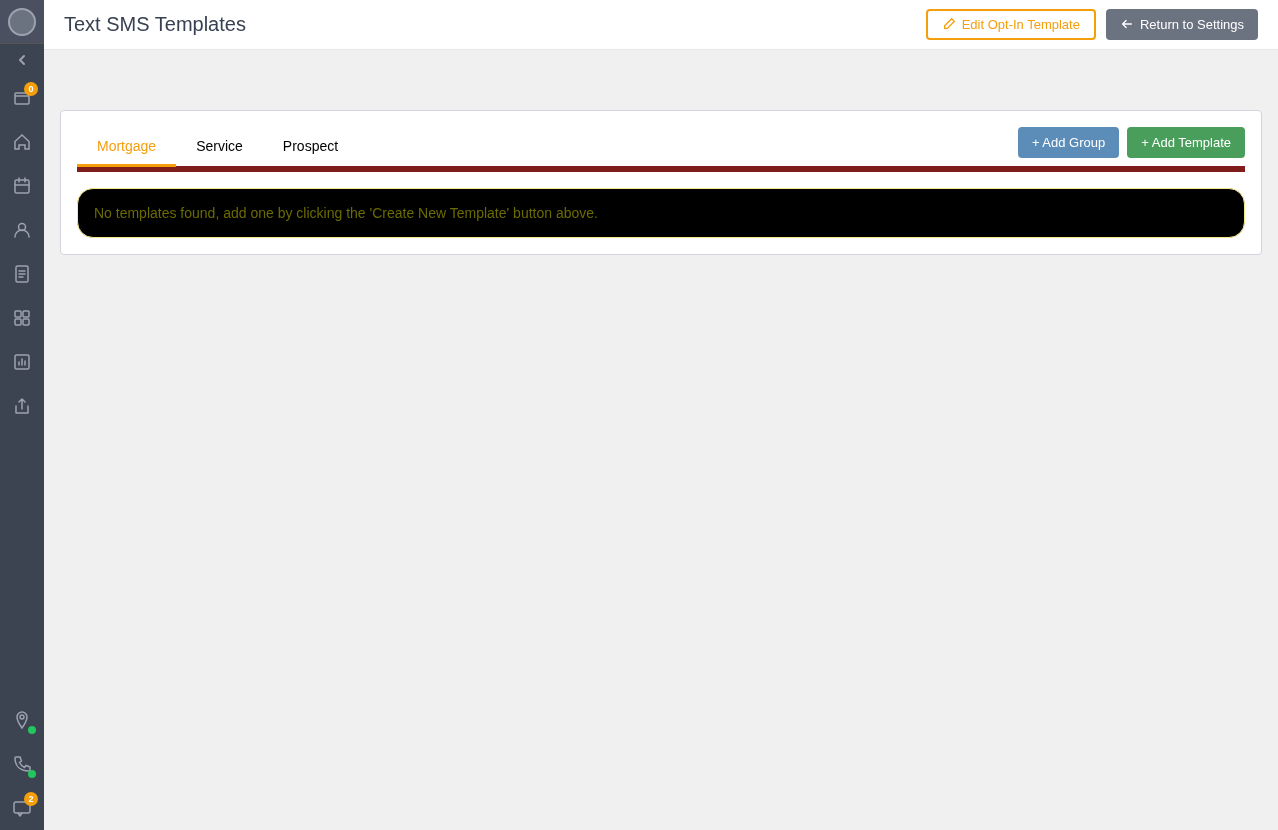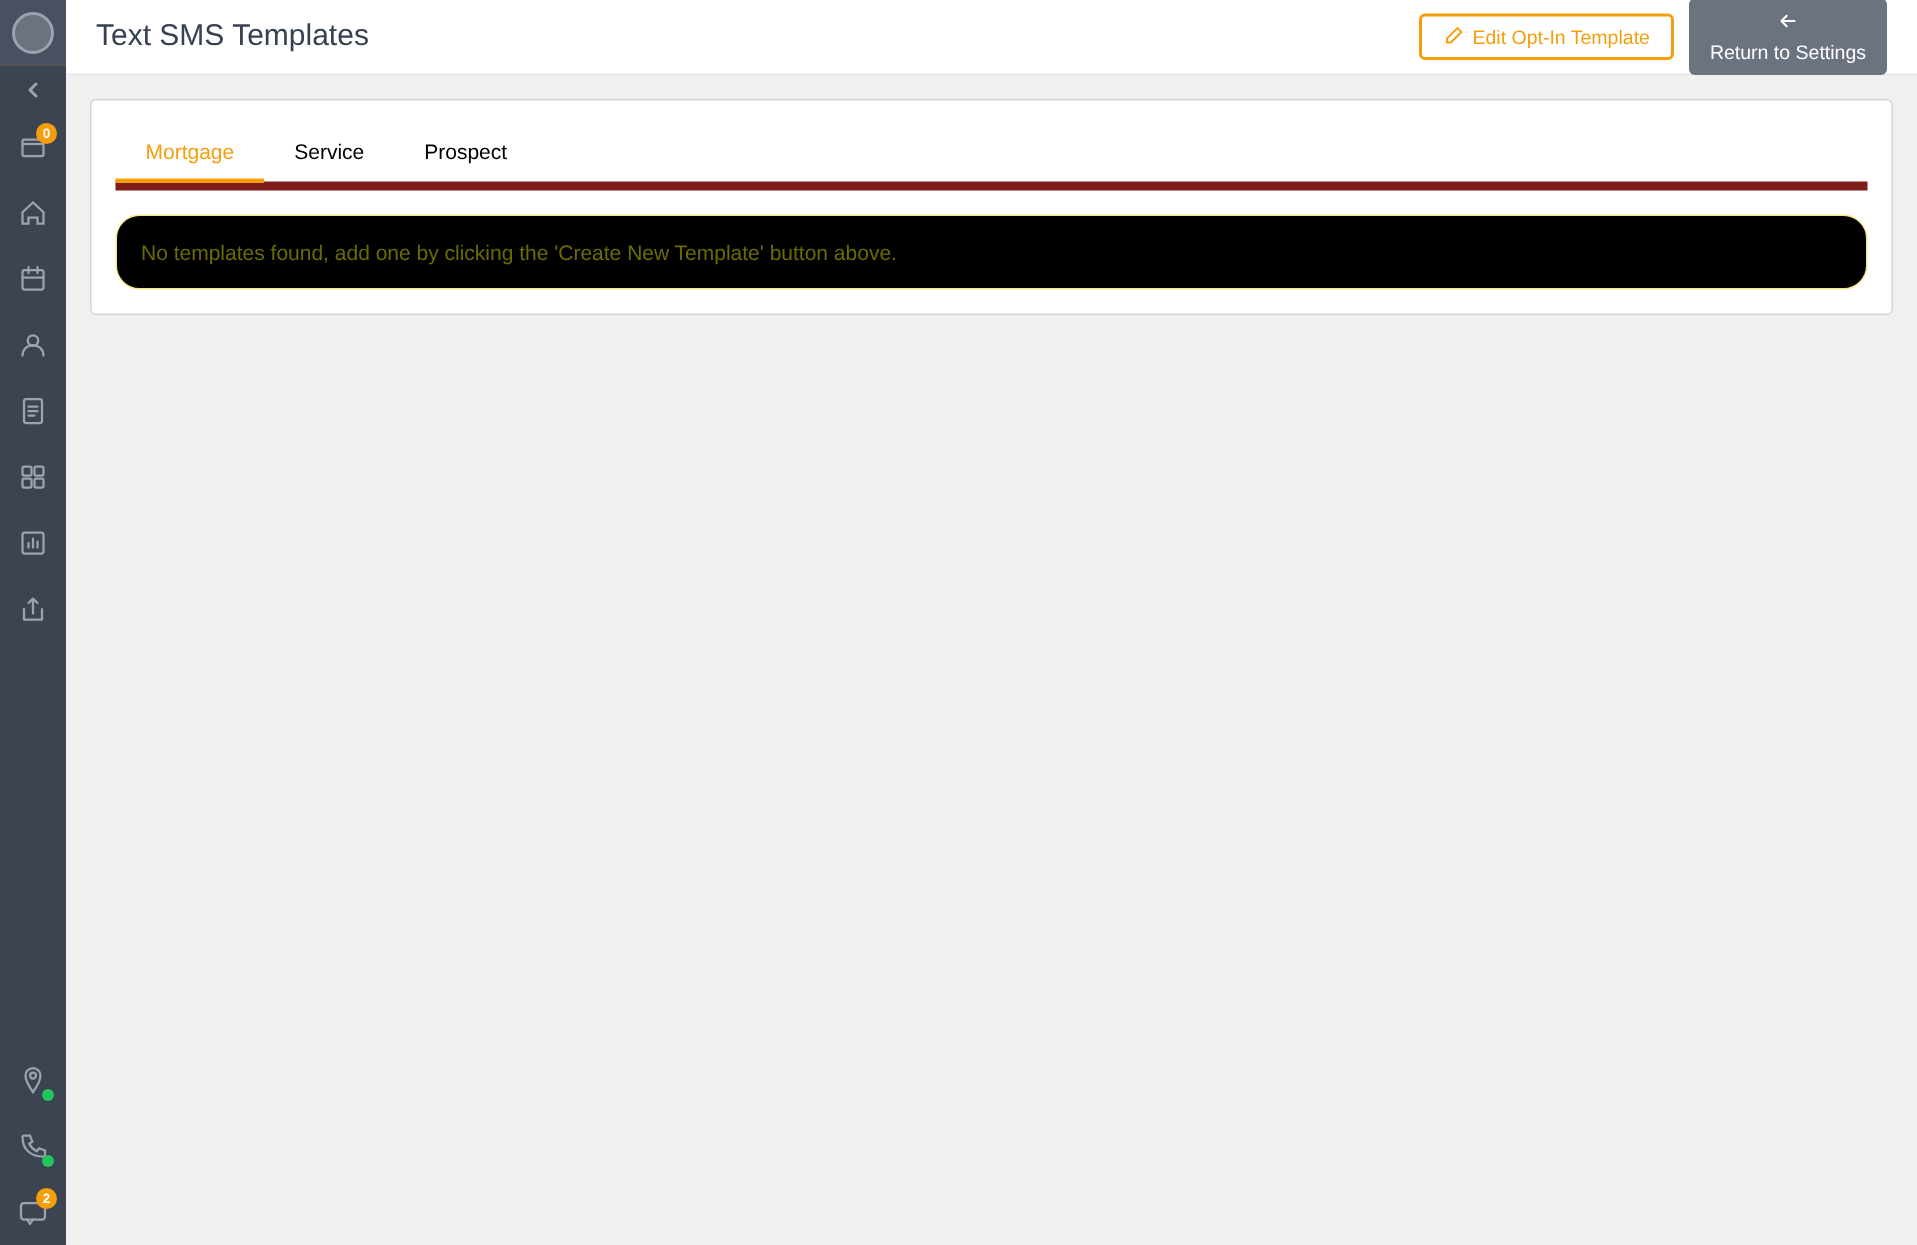--- a/index.html
+++ b/index.html
@@ -66,20 +66,21 @@
       display: flex; align-items: center; justify-content: center; font-weight: bold;
     }
 
     
     .main {
       flex: 1;
       display: flex;
       flex-direction: column;
       background: #f0f0f0;
       overflow: hidden;
+      gap: 44px;
     }
 
     
     .header {
       background: white;
       display: flex;
       align-items: center;
       padding: 0 20px;
       height: 50px;
       border-bottom: 1px solid #e5e7eb;
@@ -107,21 +108,21 @@
     }
     .btn-return {
       background: #6b7280;
       border: none;
       color: white;
       padding: 8px 14px;
       border-radius: 4px;
       cursor: pointer;
       font-size: 13px;
       font-weight: 500;
-      display: flex; align-items: center; gap: 6px; flex-direction: column;
+      display: flex; gap: 6px;
     }
 
     
     .content {
       flex: 1;
       padding: 16px;
       overflow-y: auto;
     }
 
     
@@ -320,20 +321,28 @@
             <div class="tab active">
               <span>Mortgage</span>
             </div>
             <div class="tab">
               <span>Service</span>
             </div>
             <div class="tab">
               <span>Prospect</span>
             </div>
           </div>
+          <div class="tabs-actions">
+            <button class="btn-add-group">
+              <span>+ Add Group</span>
+            </button>
+            <button class="btn-add-template">
+              <span>+ Add Template</span>
+            </button>
+          </div>
         </div>
 
         <div class="empty-state">
           <span>No templates found, add one by clicking the 'Create New Template' button above.</span>
         </div>
       </div>
     </div>
   </div>
 </div>
 

